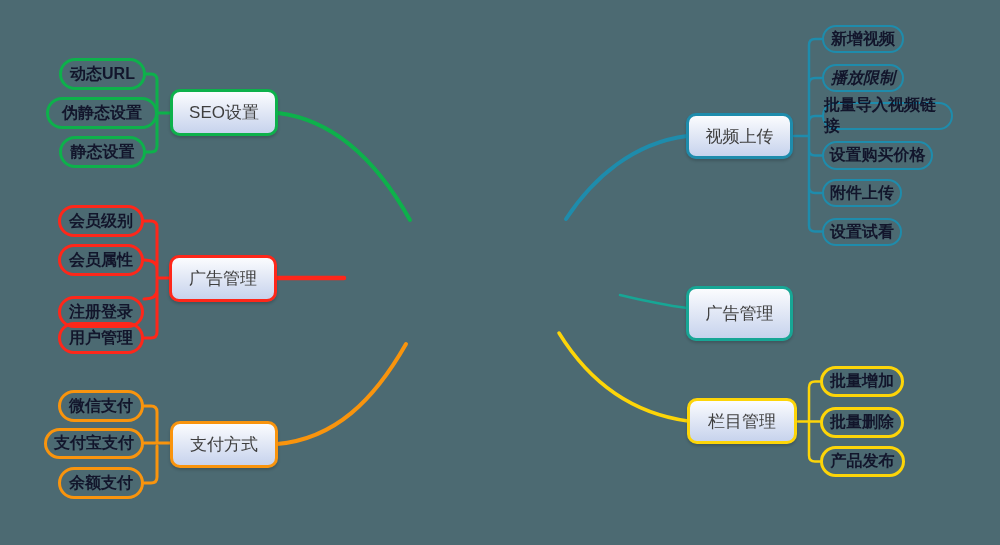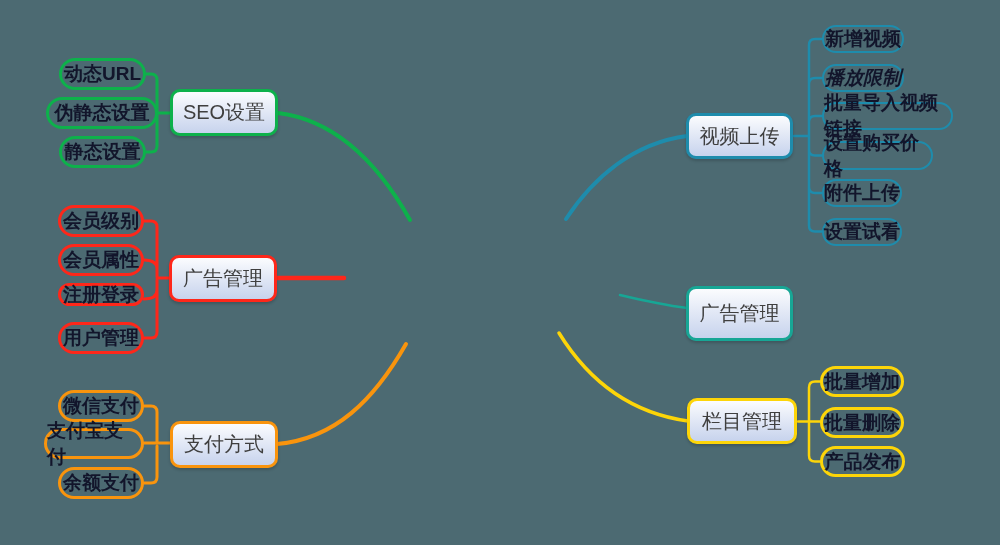--- a/index.html
+++ b/index.html
@@ -22,30 +22,30 @@
     font-size:37px;
     letter-spacing:3px;
     text-shadow:0 1px 2px rgba(0,0,0,0.12);
   }
 
   .topic{
     background:linear-gradient(180deg,#FBFCFE 0%,#E3E9F6 45%,#C7D3ED 100%);
     border:3px solid #888;
     border-radius:10px;
     color:#3F3F3F;
-    font-size:20px;
+    font-size:17px;
     box-shadow:0 2px 3px rgba(0,0,0,0.18);
   }
 
   .pill{
     background:transparent;
     border:3px solid #888;
     border-radius:17px;
     color:#12152B;
-    font-size:19px;
+    font-size:16px;
     font-weight:bold;
   }
   .pill-r{border-width:2.5px;}
 </style>
 </head>
 <body>
 
 <div class="canvas" style="background: rgb(76, 106, 114);">
 
   <svg class="wires">
@@ -75,21 +75,21 @@
   <div class="node topic" style="left: 686px; top: 113px; width: 107px; height: 46px; border-color: rgb(30, 140, 172);">视频上传</div>
   <div class="node topic" style="left: 686px; top: 286px; width: 107px; height: 55px; border-color: rgb(23, 166, 149);">广告管理</div>
   <div class="node topic" style="left: 687px; top: 398px; width: 110px; height: 46px; border-color: rgb(253, 213, 8);">栏目管理</div>
 
   <div class="node pill" style="left: 59px; top: 58px; width: 87px; height: 32px; border-color: rgb(13, 177, 75);">动态URL</div>
   <div class="node pill" style="left: 46px; top: 97px; width: 112px; height: 32px; border-color: rgb(13, 177, 75);">伪静态设置</div>
   <div class="node pill" style="left: 59px; top: 136px; width: 87px; height: 32px; border-color: rgb(13, 177, 75);">静态设置</div>
 
   <div class="node pill" style="left: 58px; top: 205px; width: 86px; height: 32px; border-color: rgb(254, 39, 26);">会员级别</div>
   <div class="node pill" style="left: 58px; top: 244px; width: 86px; height: 32px; border-color: rgb(254, 39, 26);">会员属性</div>
-  <div class="node pill" style="left: 58px; top: 283px; width: 86px; height: 23px; border-color: rgb(254, 39, 26);">注册登录</div>
+  <div class="node pill" style="left: 58px; top: 296px; width: 86px; height: 32px; border-color: rgb(254, 39, 26);">注册登录</div>
   <div class="node pill" style="left: 58px; top: 322px; width: 86px; height: 32px; border-color: rgb(254, 39, 26);">用户管理</div>
 
   <div class="node pill" style="left: 58px; top: 390px; width: 86px; height: 32px; border-color: rgb(249, 148, 13);">微信支付</div>
   <div class="node pill" style="left: 44px; top: 428px; width: 100px; height: 31px; border-color: rgb(249, 148, 13);">支付宝支付</div>
   <div class="node pill" style="left: 58px; top: 467px; width: 86px; height: 32px; border-color: rgb(249, 148, 13);">余额支付</div>
 
   <div class="node pill pill-r" style="left: 822px; top: 25px; width: 82px; height: 28px; border-color: rgb(30, 140, 172);">新增视频</div>
   <div class="node pill pill-r" style="left: 822px; top: 64px; width: 82px; height: 28px; border-color: rgb(30, 140, 172); font-style: italic;">播放限制</div>
   <div class="node pill pill-r" style="left: 822px; top: 102px; width: 131px; height: 28px; border-color: rgb(30, 140, 172);">批量导入视频链接</div>
   <div class="node pill pill-r" style="left: 822px; top: 141px; width: 111px; height: 29px; border-color: rgb(30, 140, 172);">设置购买价格</div>

